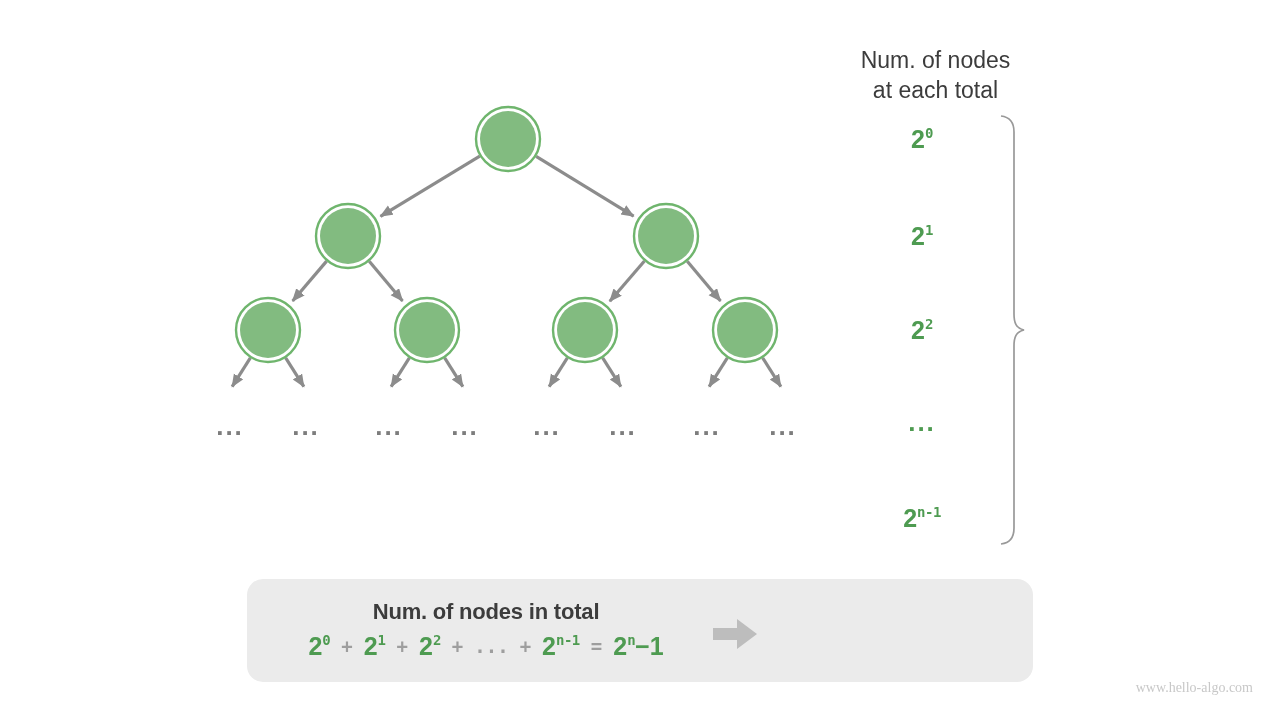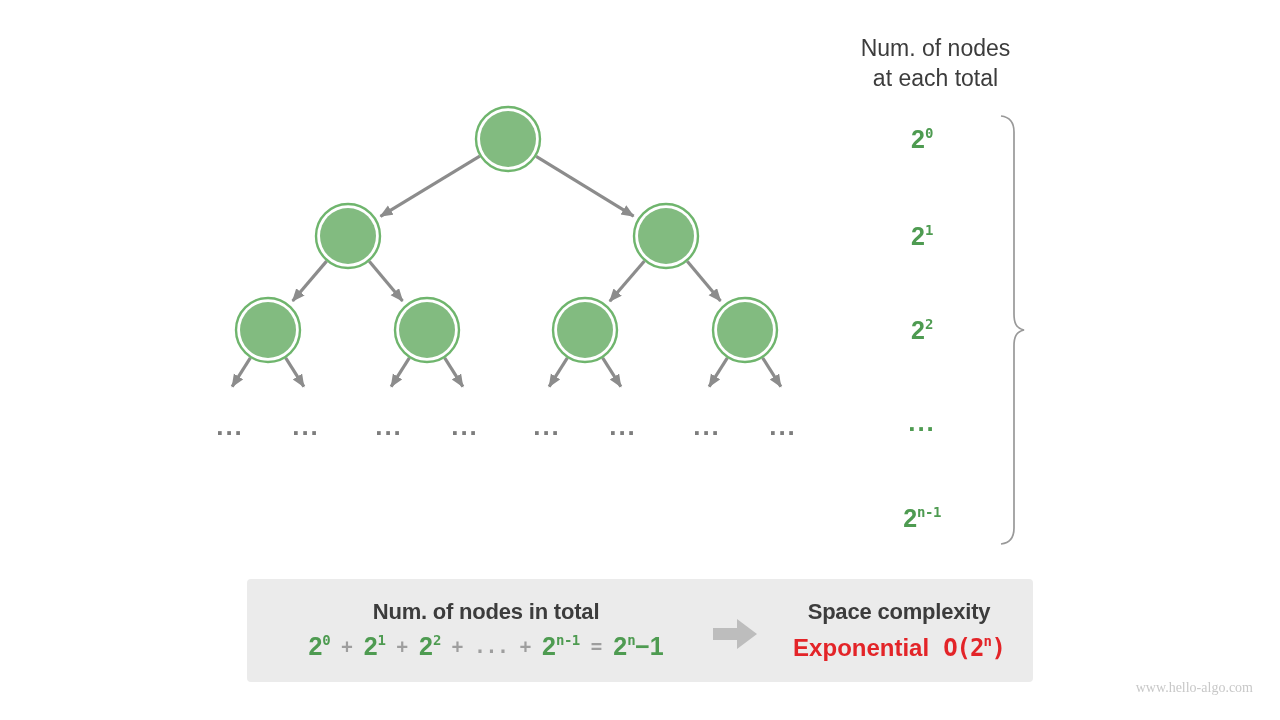--- a/index.html
+++ b/index.html
@@ -1,20 +1,20 @@
 <!DOCTYPE html>
 <html style="--green-node: #82bb80; --green-ring: #6fb56d; --green-text: #4e9b51; --gray-arrow: #8c8c8c; --gray-op: #9e9e9e; --dark-text: #3c3c3c; --red: #e32428; --box-bg: #ebebeb; --big-arrow: #bdbdbd; --watermark: #c8c8c8; --brace: #999999; --dots: #7d7d7d;"><head>
 <meta charset="utf-8">
 <style>
   html,body{margin:0;padding:0;background:#fff;}
   .canvas{position:relative;width:1280px;height:720px;background:#fff;overflow:hidden;
           font-family:"Liberation Sans",sans-serif;}
 
   
-  .header{position:absolute;left:808px;top:33px;width:255px;text-align:center;
+  .header{position:absolute;left:808px;top:45px;width:255px;text-align:center;
           font-size:23px;line-height:30px;color:var(--dark-text);}
 
   
   #tree-svg{position:absolute;left:0;top:0;}
   .edge{stroke:var(--gray-arrow);stroke-width:3.2px;}
   .node-ring{fill:#ffffff;stroke:var(--green-ring);stroke-width:2.4px;}
   .node-fill{fill:var(--green-node);}
 
   
   .tree-dots{position:absolute;transform:translateX(-50%);
@@ -32,21 +32,21 @@
   .brace path{fill:none;stroke:var(--brace);stroke-width:1.7px;}
 
   
   .side-label{position:absolute;left:1046px;top:314px;white-space:nowrap;font-size:23px;
               color:var(--dark-text);}
   .side-label .n{font-family:"DejaVu Sans Mono",monospace;font-weight:700;
                  color:var(--green-text);margin-right:13px;font-size:22px;}
 
   
   .summary-box{position:absolute;left:247px;top:579px;width:786px;height:103px;
-               background:var(--box-bg);border-radius:4px;}
+               background:var(--box-bg);border-radius:16px;}
   .col{position:absolute;top:0;height:100%;}
   .col-left{left:0;width:478px;}
   .col-right{left:522px;width:260px;}
   .box-title{position:absolute;top:20px;width:100%;text-align:center;font-weight:700;
              font-size:22px;color:var(--dark-text);letter-spacing:-0.2px;}
   .formula{position:absolute;top:53px;width:100%;display:flex;justify-content:center;
            align-items:baseline;gap:11px;white-space:nowrap;}
   .f-term{color:var(--green-text);font-weight:700;font-size:25px;}
   .f-term sup,.cx-value sup{font-family:"DejaVu Sans Mono",monospace;font-size:14px;
            font-weight:700;vertical-align:0;position:relative;top:-10px;letter-spacing:-0.5px;}
@@ -145,23 +145,17 @@
           <span class="f-op">...</span>
           <span class="f-op">+</span>
           <span class="f-term"><span>2</span><sup>n-1</sup></span>
           <span class="f-op">=</span>
           <span class="f-term"><span>2</span><sup>n</sup><span>−1</span></span>
         </div>
     </div>
     <svg class="big-arrow" width="48" height="30" viewBox="0 0 48 30">
       <polygon points="0,9 24,9 24,0 44,15 24,30 24,21 0,21" fill="#bdbdbd"></polygon>
     </svg>
-    <div class="col col-right">
-      <div class="box-title">Space complexity</div>
-      <div class="complexity">
-        <span class="cx-label">Exponential</span><span class="cx-value"><span>O(2</span><sup>n</sup><span>)</span></span>
-      </div>
-    </div>
   </div>
 
   <div class="watermark">www.hello-algo.com</div>
 
 </div>
 
 </body></html>

